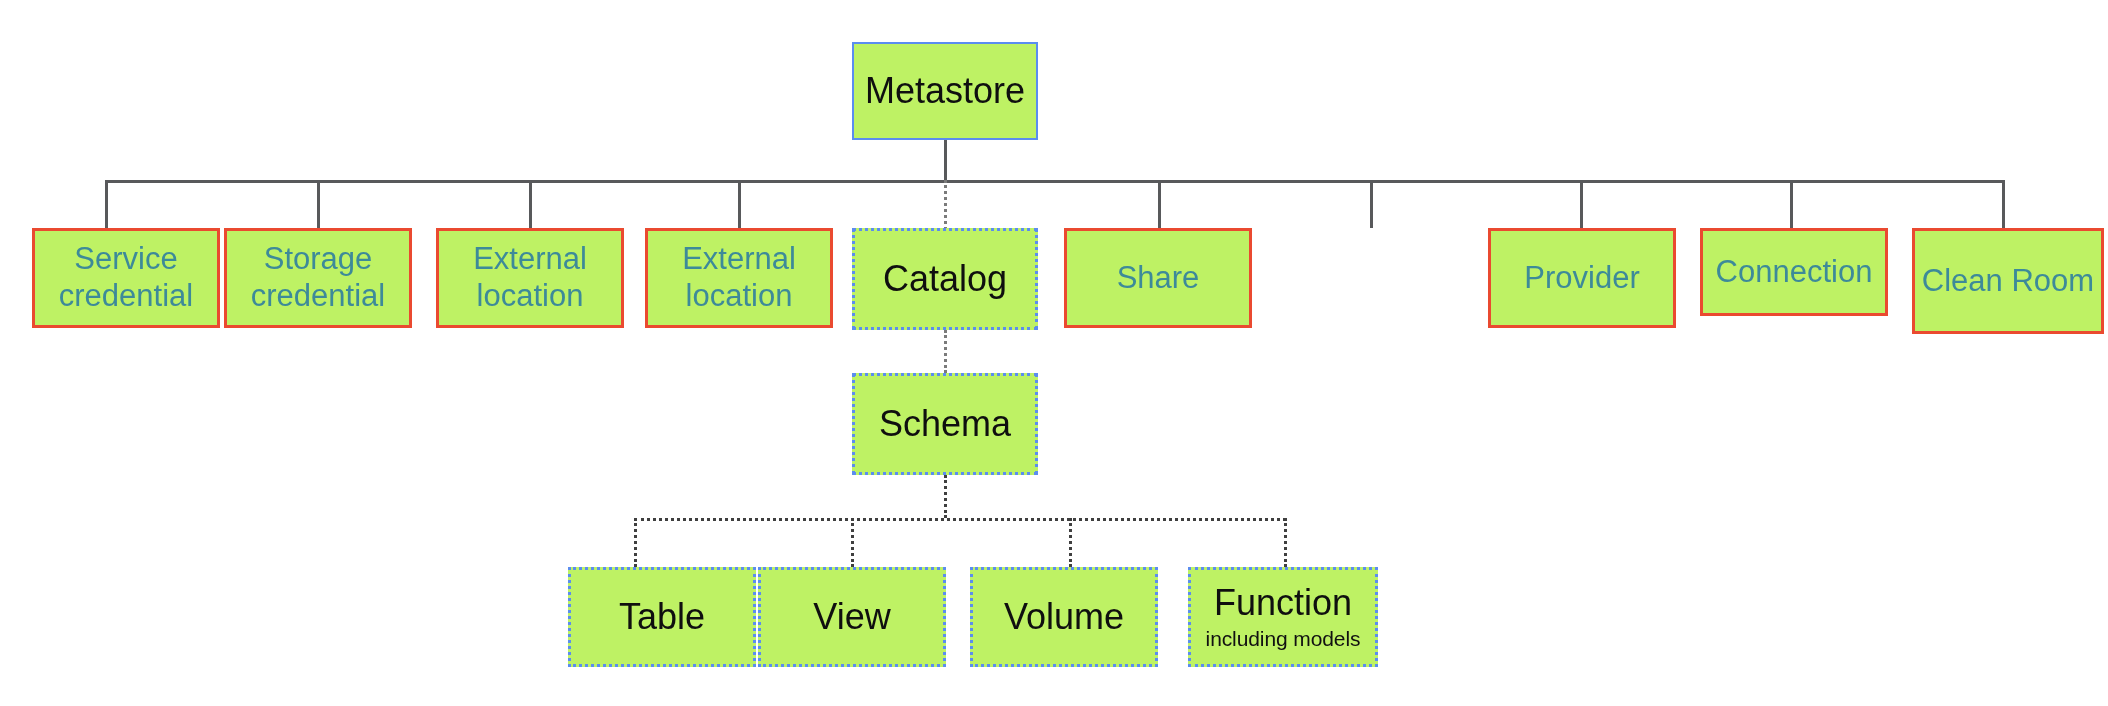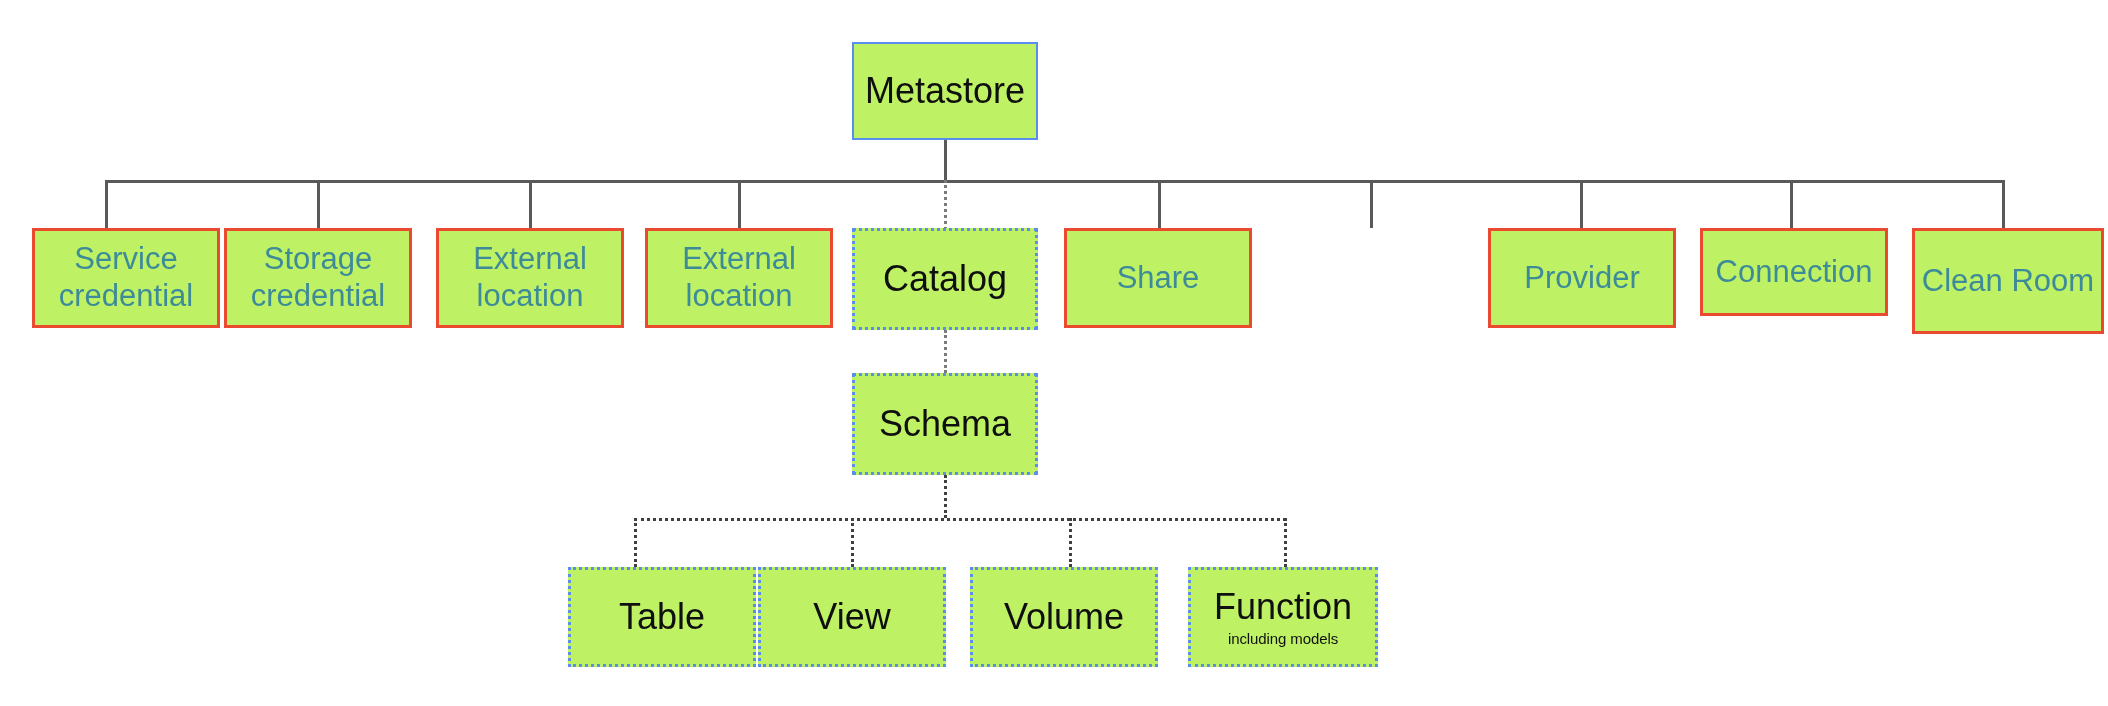--- a/index.html
+++ b/index.html
@@ -28,21 +28,21 @@
     justify-content: center;
     text-align: center;
     background: #bef264;
     line-height: 1.18;
   }
   .node .label {
     display: block;
   }
   .node .sublabel {
     display: block;
-    font-size: 15px;
+    font-size: 21px;
     color: #111111;
     margin-top: 2px;
     letter-spacing: -0.1px;
   }
 
   
   .node.root {
     border: 2px solid #5b8def;
     color: #0f0f0f;
     font-size: 36px;

